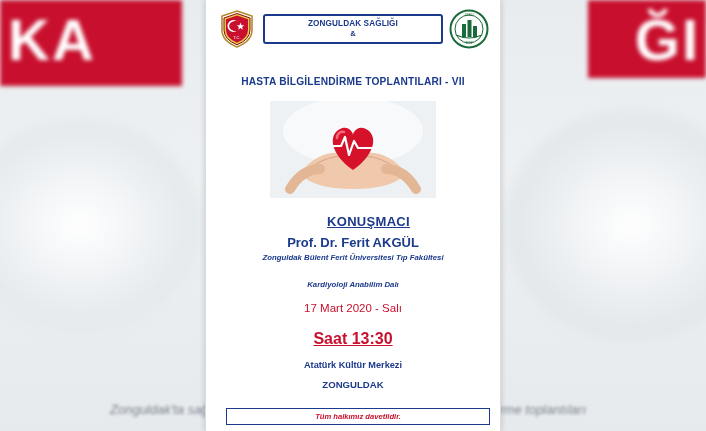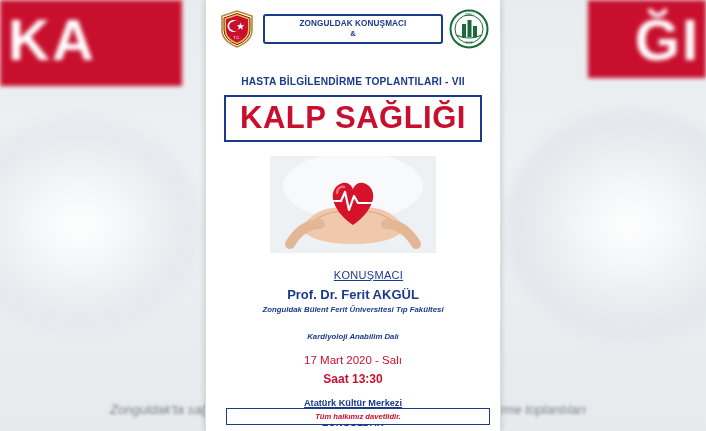--- a/index.html
+++ b/index.html
@@ -124,42 +124,42 @@
     margin-top:14px;
     width:166px;height:97px;
     background:linear-gradient(180deg,#f4f6f8 0%,#e9edf1 100%);
     position:relative;overflow:hidden;
     display:flex;align-items:center;justify-content:center;
   }
   .photo svg{display:block;}
 
   .speaker-label{
     margin-top:16px;
-    font-size:11px;font-weight:normal;color:#1b3a8c;
+    font-size:13px;font-weight:bold;color:#1b3a8c;
     text-decoration:underline;letter-spacing:.3px;padding-left:31px;
   }
   .speaker-name{
     margin-top:6px;
     font-size:13px;font-weight:bold;color:#1b3a8c;
   }
   .speaker-aff{
     margin-top:3px;font-size:7.8px;font-style:italic;font-weight:bold;
     color:#1b3a8c;text-align:center;line-height:1.35;
   }
   .date{
     margin-top:12px;
     font-size:11.5px;font-weight:normal;color:#c8102e;
   }
   .time{
-    margin-top:6px;
-    font-size:12px;font-weight:bold;color:#c8102e;
+    margin-top:16px;
+    font-size:16px;font-weight:bold;color:#c8102e;text-decoration:underline;
   }
   .venue{
     margin-top:12px;
-    font-size:9.2px;font-weight:bold;color:#1b3a8c;text-decoration:underline;
+    font-size:9.2px;font-weight:bold;color:#1b3a8c;
   }
   .city{
     margin-top:9px;
     font-size:9.6px;font-weight:bold;color:#1b3a8c;
   }
   .footer-bar{
     position:absolute;left:20px;right:10px;bottom:6px;
     height:15px;
     border:1.5px solid #1b3a8c;
     background:#ffffff;
@@ -194,43 +194,40 @@
           <path d="M21 5.5 L34 10 L34 22 Q34 31.5 21 36.8 Q8 31.5 8 22 L8 10 Z" fill="#e8c84a" stroke="#8c1010" stroke-width="1"></path>
           <path d="M21 7.5 L32 11.3 L32 22 Q32 30 21 34.8 Q10 30 10 22 L10 11.3 Z" fill="#c8102e"></path>
           <circle cx="17.5" cy="18" r="5.2" fill="none" stroke="#ffffff" stroke-width="1.7"></circle>
           <circle cx="19.6" cy="18" r="5.2" fill="#c8102e"></circle>
           <polygon points="24.5,14.6 25.5,17.3 28.3,17.3 26.1,19 26.9,21.7 24.5,20.1 22.1,21.7 22.9,19 20.7,17.3 23.5,17.3" fill="#ffffff"></polygon>
           <text x="21" y="30.5" font-size="4" fill="#ffffff" text-anchor="middle" font-family="Liberation Sans, sans-serif">T.C.</text>
         </svg>
       </div>
 
       <div class="header-box">
-        <div>ZONGULDAK KONUŞMACI</div>
+        <div>ZONGULDAK SAĞLIĞI</div>
         <div class="amp">&amp;</div>
       </div>
 
       <div class="logo">
         <svg width="42" height="42" viewBox="0 0 42 42">
           <circle cx="21" cy="21" r="18.5" fill="#ffffff" stroke="#1b6b3a" stroke-width="2"></circle>
           <circle cx="21" cy="21" r="14" fill="#ffffff" stroke="#1b6b3a" stroke-width="1"></circle>
           <rect x="14" y="16" width="4" height="13" fill="#1b6b3a"></rect>
           <rect x="19.5" y="12" width="4" height="17" fill="#1b6b3a"></rect>
           <rect x="25" y="18" width="4" height="11" fill="#1b6b3a"></rect>
           <path d="M8 27 q13 6 26 0" fill="none" stroke="#1b6b3a" stroke-width="1.2"></path>
           <text x="21" y="8" font-size="3.4" fill="#1b6b3a" text-anchor="middle" font-family="Liberation Sans, sans-serif">ZBEÜ</text>
           <text x="21" y="36" font-size="3.2" fill="#1b6b3a" text-anchor="middle" font-family="Liberation Sans, sans-serif">1992</text>
         </svg>
       </div>
     </div>
 
     <div class="subtitle">HASTA BİLGİLENDİRME TOPLANTILARI - VII</div>
 
-    <div class="title-box">
-      <span>KALP SAĞLIĞI</span>
-    </div>
 
     <div class="photo">
       <svg width="166" height="97" viewBox="0 0 166 97">
         <rect width="166" height="97" fill="#eef1f4"></rect>
         <ellipse cx="83" cy="30" rx="70" ry="34" fill="#f7f9fa"></ellipse>
 
         <path d="M30 72 q18 -22 40 -20 l26 0 q22 -2 40 20 q-12 16 -53 16 q-41 0 -53 -16 z" fill="#f0c9ad"></path>
         <path d="M38 70 q16 -17 45 -15 q29 -2 45 15" fill="none" stroke="#dcab8c" stroke-width="1.2"></path>
         <path d="M20 88 q12 -20 30 -20" fill="none" stroke="#e3b696" stroke-width="10" stroke-linecap="round"></path>
         <path d="M146 88 q-12 -20 -30 -20" fill="none" stroke="#e3b696" stroke-width="10" stroke-linecap="round"></path>

